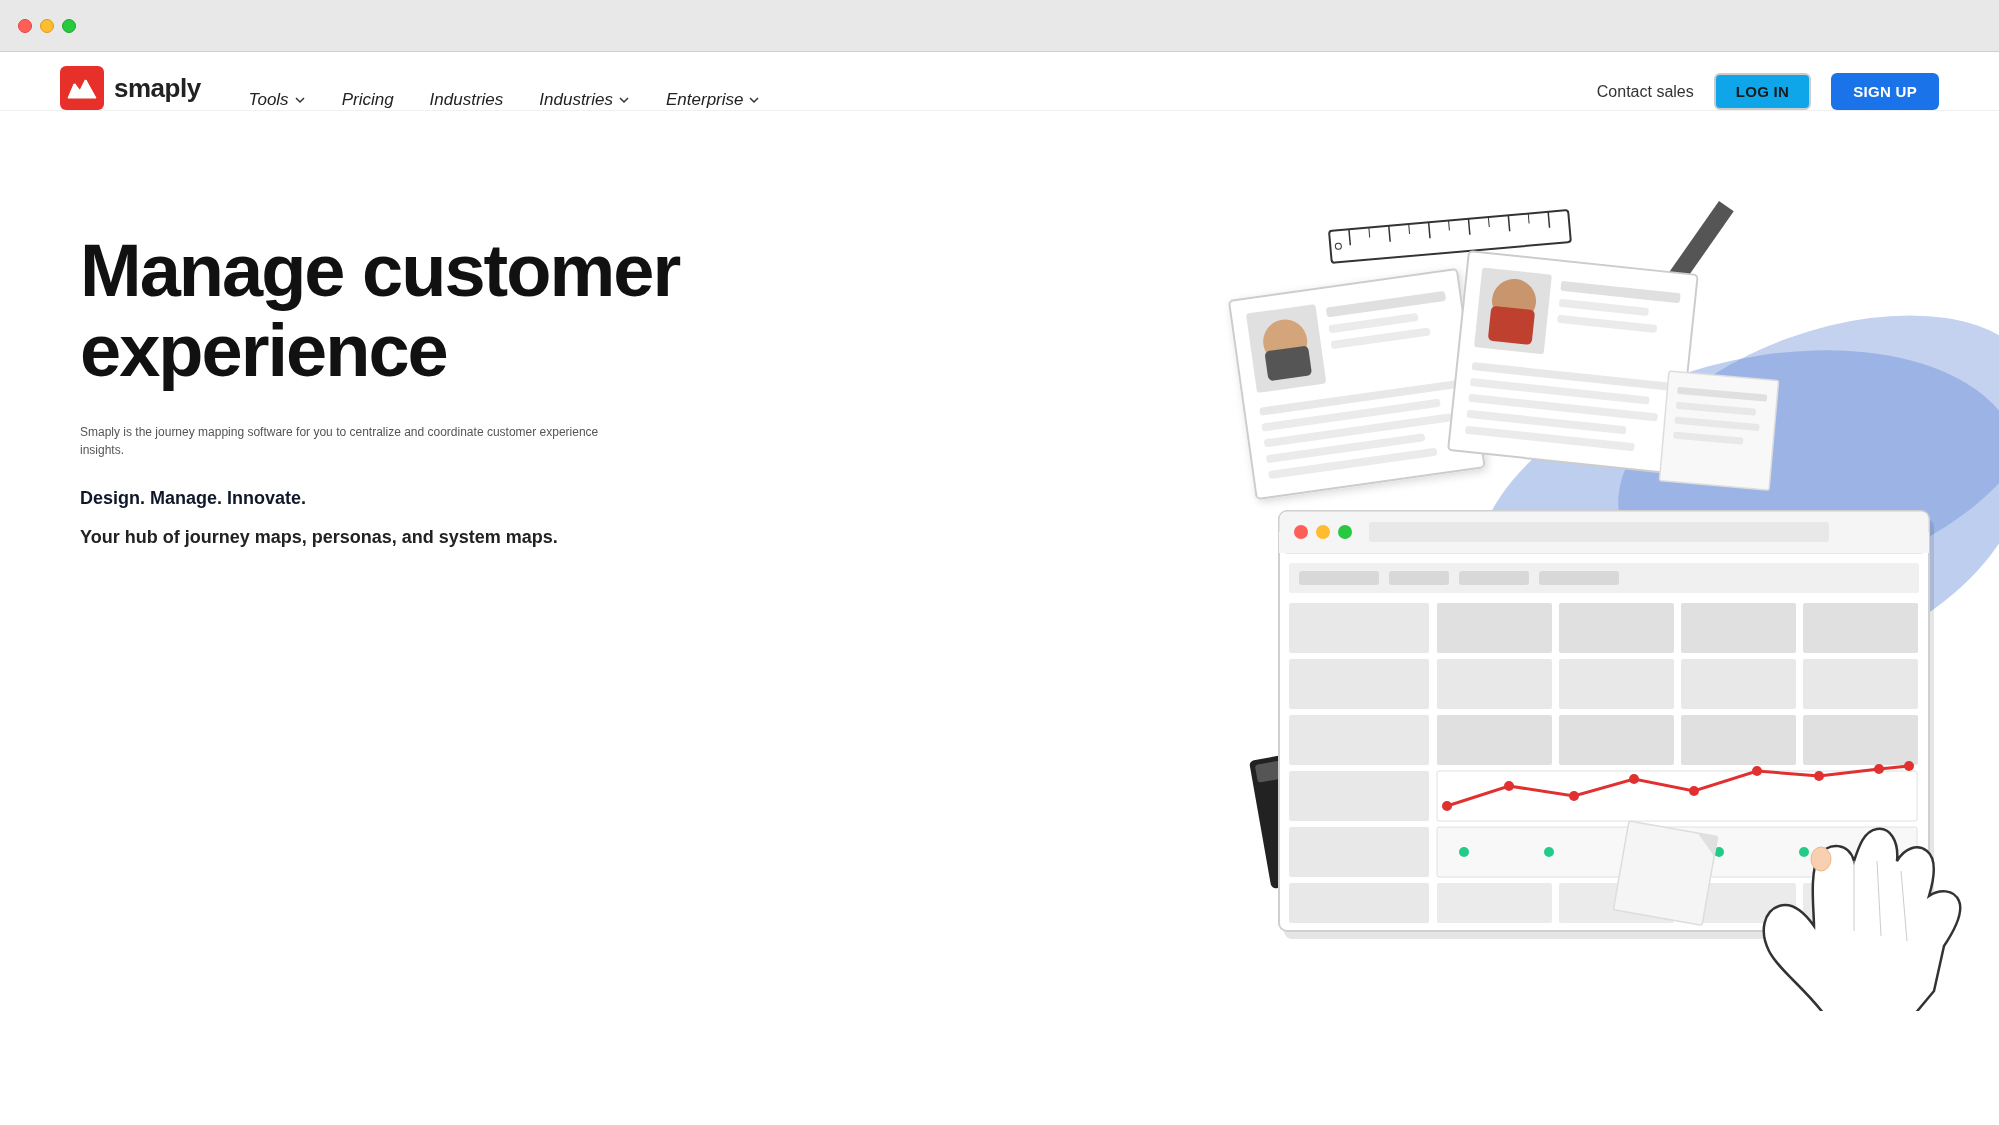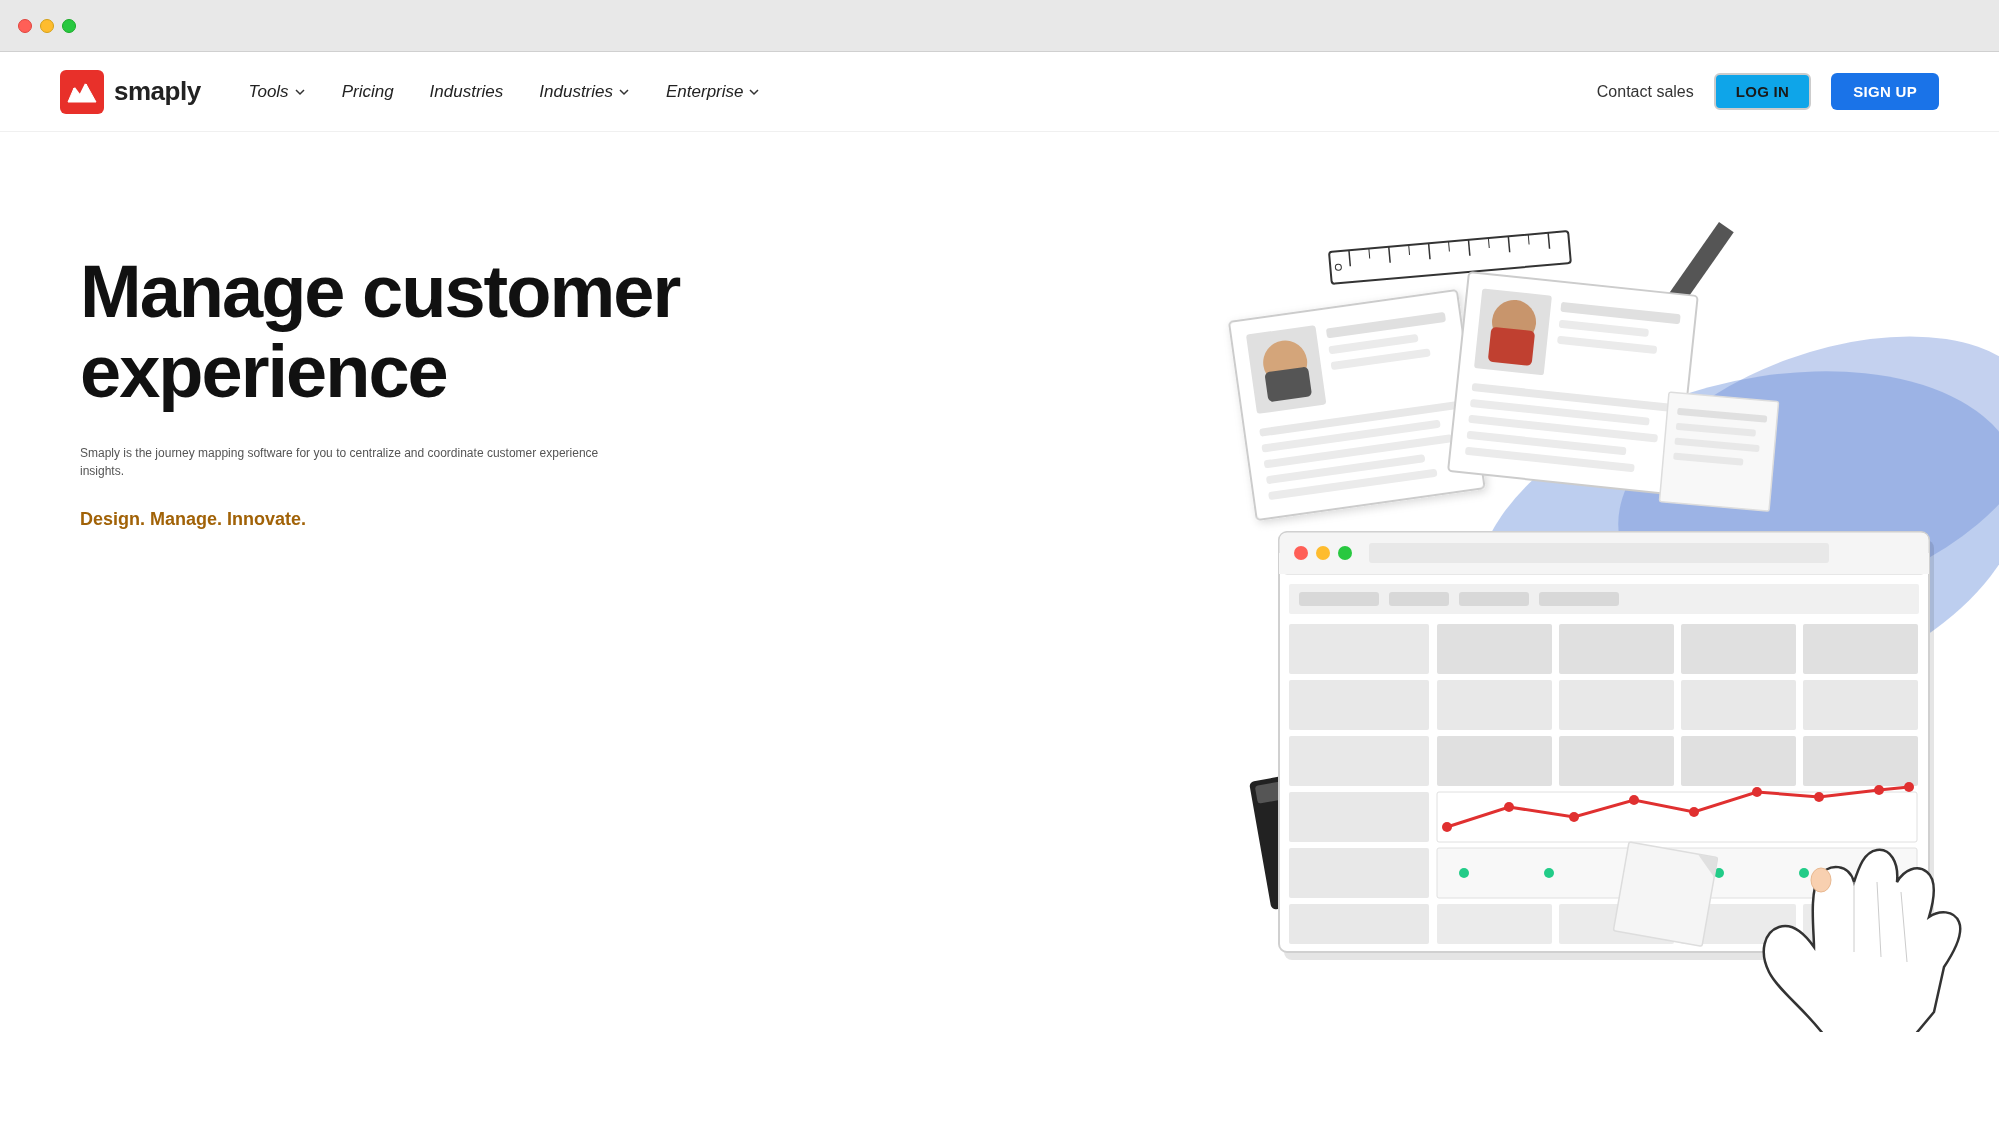--- a/index.html
+++ b/index.html
@@ -38,23 +38,23 @@
     
     .website {
       flex: 1;
       background: #ffffff;
       overflow: hidden;
     }
 
     
     nav {
       display: flex;
-      align-items: center;
+      align-items: flex-end;
       padding: 0 60px;
-      height: 80px;
+      height: 59px;
       border-bottom: 1px solid #f0f0f0;
       background: #fff;
     }
     .logo {
       display: flex;
       align-items: center;
       gap: 10px;
       margin-right: 48px;
       text-decoration: none;
     }
@@ -150,21 +150,21 @@
     .hero-subtitle {
       font-size: 12px;
       color: #555;
       line-height: 1.55;
       max-width: 520px;
       margin-bottom: 28px;
       font-weight: 400;
     }
     .hero-tagline {
       font-size: 18px;
-      color: #a16207;
+      color: #0f172a;
       font-weight: 700;
       margin-bottom: 18px;
     }
     .hero-tagline2 {
       font-size: 18px;
       color: #222;
       font-weight: 700;
       margin-bottom: 44px;
     }
     .hero-buttons {
@@ -264,20 +264,21 @@
       <button class="btn-login">LOG IN</button>
       <button class="btn-signup">SIGN UP</button>
     </div>
   </nav>
 
   <div class="hero">
     <div class="hero-content">
       <h1 class="hero-title">Manage customer experience</h1>
       <p class="hero-subtitle">Smaply is the journey mapping software for you to centralize and coordinate customer experience insights.</p>
       <p class="hero-tagline">Design. Manage. Innovate.</p>
+      <p class="hero-tagline2">Your hub of journey maps, personas, and system maps.</p>
     </div>
 
     <div class="hero-illustration">
       <svg class="illustration-svg" viewBox="0 0 900 850" xmlns="http://www.w3.org/2000/svg">
 
         <ellipse cx="620" cy="350" rx="280" ry="160" fill="#7b9de0" opacity="0.5" transform="rotate(-15 620 350)"></ellipse>
         <ellipse cx="700" cy="280" rx="220" ry="120" fill="#6b8dd6" opacity="0.4" transform="rotate(-20 700 280)"></ellipse>
 
         <g transform="translate(200, 60) rotate(-5)">
           <rect x="0" y="0" width="240" height="32" rx="3" fill="white" stroke="#333" stroke-width="2"></rect>

